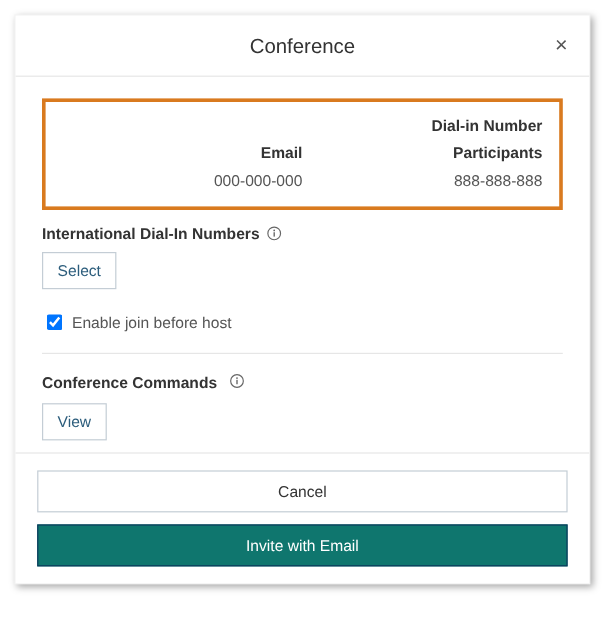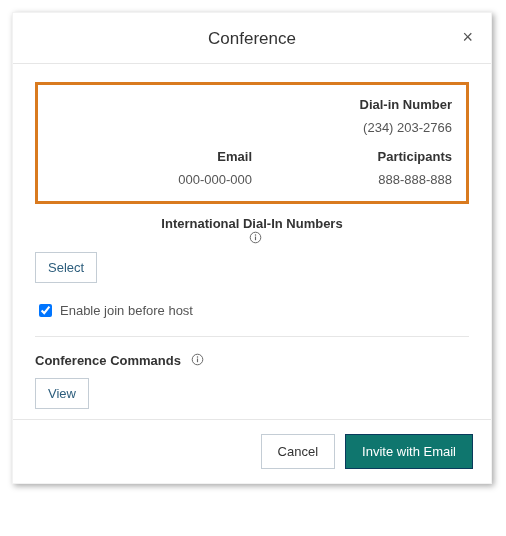--- a/index.html
+++ b/index.html
@@ -61,21 +61,20 @@
   .col {
     flex: 1;
   }
   .intl-row {
     display: flex;
     align-items: center;
     font-weight: 600;
     font-size: 13px;
     color: #333;
     margin-bottom: 8px;
-    flex-direction: column;
   }
   .none-text {
     font-size: 13px;
     color: #777;
     margin-bottom: 10px;
   }
   .info-icon {
     display: inline-flex;
     margin-left: 6px;
     color: #666;
@@ -110,20 +109,21 @@
     font-size: 13px;
     color: #333;
     margin-bottom: 10px;
   }
   .dialog-footer {
     border-top: 1px solid #e6e6e6;
     padding: 14px 18px;
     display: flex;
     justify-content: flex-end;
     gap: 10px;
+    flex-direction: column;
   }
   .btn-cancel {
     background: #fff;
     border: 1px solid #c4cdd5;
     color: #333;
     font-size: 13px;
     padding: 9px 16px;
     cursor: pointer;
   }
   .btn-primary {
@@ -144,21 +144,20 @@
     <span>Conference</span>
     <button class="close-btn">
       <span>×</span>
     </button>
   </div>
 
   <div class="dialog-body">
 
     <div class="highlight-box">
       <div class="section-label">Dial-in Number</div>
-      <div class="value-text">(234) 203-2766</div>
       <div class="two-col">
         <div class="col">
           <div class="section-label">Email</div>
           <div class="value-text" style="margin-bottom:0">000-000-000</div>
         </div>
         <div class="col">
           <div class="section-label">Participants</div>
           <div class="value-text" style="margin-bottom:0">888-888-888</div>
         </div>
       </div>

